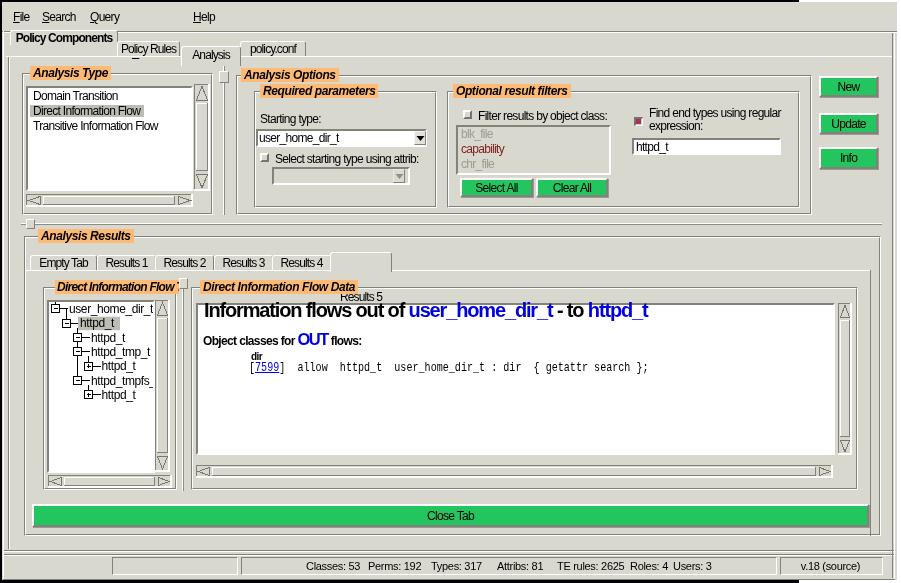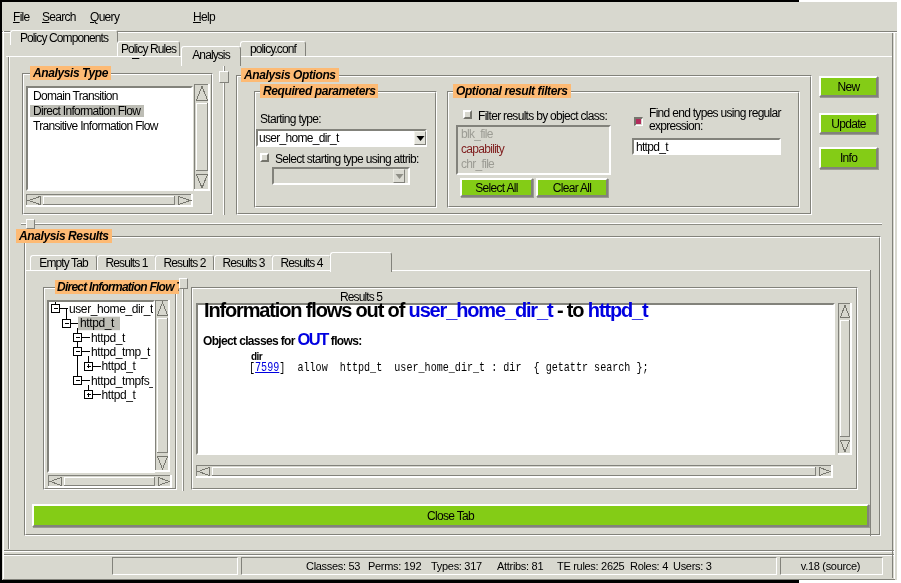--- a/index.html
+++ b/index.html
@@ -6,41 +6,41 @@
 #inner{position:absolute;left:2px;top:2px;width:895px;height:578px;background:#d8d8cf;}
 .abs{position:absolute;}
 .t12{font-size:12px;letter-spacing:-0.7px;white-space:pre;}
 .t11{font-size:11px;letter-spacing:-0.3px;white-space:pre;}
 .lab{font-size:12px;font-weight:bold;font-style:italic;letter-spacing:-0.4px;white-space:pre;}
 .groove{position:absolute;border:1px solid;border-color:#82827b #fff #fff #82827b;}
 .groove>i{position:absolute;left:0;top:0;right:0;bottom:0;border:1px solid;border-color:#fff #82827b #82827b #fff;display:block;}
 .sunken{position:absolute;border:2px solid;border-color:#82827b #fff #fff #82827b;}
 .sunken1{position:absolute;border:1px solid;border-color:#82827b #fff #fff #82827b;}
 .raised{position:absolute;border:2px solid;border-color:#fff #82827b #82827b #fff;background:#d8d8cf;}
-.btn{position:absolute;border:2px solid;border-color:#fff #82827b #82827b #fff;background:#84cc16;box-shadow:1px 1px 0 0 #9a9a92;}
+.btn{position:absolute;border:2px solid;border-color:#fff #82827b #82827b #fff;background:#22c55e;box-shadow:1px 1px 0 0 #9a9a92;}
 .btn span{position:absolute;width:100%;text-align:center;font-size:12px;letter-spacing:-0.7px;white-space:pre;}
 .tab{position:absolute;background:#d8d8cf;border:1px solid;border-color:#fff #82827b #fff #fff;border-bottom:none;border-radius:3px 3px 0 0;}
 .tab span{position:absolute;width:100%;text-align:center;font-size:12px;letter-spacing:-0.9px;white-space:pre;}
 .patch{position:absolute;background:#fdba74;}
 .hline{position:absolute;height:1px;}
 .vline{position:absolute;width:1px;}
 </style></head><body>
 <div id="root">
     <div id="inner">
 
 <div class="abs t12" style="left:11px;top:8px;"><u>F</u>ile</div>
 <div class="abs t12" style="left:40px;top:8px;"><u>S</u>earch</div>
 <div class="abs t12" style="left:88px;top:8px;"><u>Q</u>uery</div>
 <div class="abs t12" style="left:130px;top:8px;margin-top:36px;"><u>A</u>dvanced</div>
 <div class="abs t12" style="left:191px;top:8px;"><u>H</u>elp</div>
 <div class="hline" style="left:0;top:29px;width:895px;background:#82827b;"></div>
 <div class="hline" style="left:0;top:30px;width:895px;background:#fff;"></div>
 
 <div class="hline" style="left:4px;top:54px;width:886px;background:#fff;"></div>
-<div class="tab" style="left:8px;top:28px;width:106px;height:14px;">
+<div class="tab" style="left:8px;top:28px;width:106px;height:14px;font-weight:bold;">
         <span style="top:0;">Policy Components</span>
       </div>
 <div class="tab" style="left:115px;top:39px;width:61px;height:14px;">
         <span style="top:0;">Policy Rules</span>
       </div>
 <div class="tab" style="left:238px;top:39px;width:64px;height:14px;">
         <span style="top:0;">policy.conf</span>
       </div>
 <div class="tab" style="left:179px;top:44px;width:58px;height:19px;">
         <span style="top:1px;">Analysis</span>
@@ -140,21 +140,21 @@
         <span style="top:2px;">Info</span>
       </div>
 
 <div class="hline" style="left:19px;top:221px;width:861px;background:#fff;"></div>
 <div class="hline" style="left:19px;top:222px;width:861px;background:#8c8c84;"></div>
 <div class="raised" style="left:24px;top:217px;width:7px;height:8px;border-width:1px;"></div>
 
 <div class="groove" style="left:22px;top:234px;width:855px;height:298px;">
         <i></i>
       </div>
-<div class="patch lab" style="left:14px;top:227px;padding:0 3px;">Analysis Results</div>
+<div class="patch lab" style="left:36px;top:227px;padding:0 3px;">Analysis Results</div>
 
 <div class="hline" style="left:24px;top:268px;width:844px;background:#fff;"></div>
 <div class="tab" style="left:28px;top:253px;width:65px;height:14px;">
         <span style="top:0;">Empty Tab</span>
       </div>
 <div class="tab" style="left:95px;top:253px;width:57px;height:14px;">
         <span style="top:0;">Results 1</span>
       </div>
 <div class="tab" style="left:153px;top:253px;width:57px;height:14px;">
         <span style="top:0;">Results 2</span>
@@ -242,20 +242,21 @@
 <polygon points="121,6.5 110.5,2.5 110.5,10.5" fill="#d8d8cf" stroke="#76766e" stroke-width="1"></polygon>
 </svg>
 
 <div class="vline" style="left:180px;top:284px;height:205px;background:#fff;"></div>
 <div class="vline" style="left:181px;top:284px;height:205px;background:#8c8c84;"></div>
 <div class="raised" style="left:177px;top:276px;width:7px;height:9px;border-width:1px;"></div>
 
 <div class="groove" style="left:189px;top:285px;width:665px;height:201px;">
         <i></i>
       </div>
+<div class="patch lab" style="left:198px;top:278px;padding:0 3px;">Direct Information Flow Data</div>
 <div class="sunken" style="left:194px;top:301px;width:635px;height:148px;background:#fff;"></div>
 <div class="abs" style="left:202px;top:301px;font-size:20px;line-height:15px;font-weight:bold;letter-spacing:-1.15px;white-space:pre;">Information flows out of <span style="color:#0000e0;">user_home_dir_t</span> - to <span style="color:#0000e0;">httpd_t</span></div>
 <div class="abs" style="left:201px;top:328px;font-size:12px;font-weight:bold;letter-spacing:-0.65px;white-space:pre;">Object classes for <span style="font-size:16.5px;letter-spacing:-1.5px;color:#0000e0;">OUT </span>flows:</div>
 <div class="abs" style="left:249px;top:349px;font-size:10px;font-weight:bold;letter-spacing:-0.6px;">dir</div>
 <div class="abs" style="left:247px;top:358px;font-family:'Liberation Mono',monospace;font-size:13px;transform:scaleX(0.776);transform-origin:0 0;white-space:pre;">[<span style="color:#0000e0;text-decoration:underline;">7599</span>]  allow  httpd_t  user_home_dir_t : dir  { getattr search };</div>
 <svg class="abs" style="left:836px;top:301px;" width="14" height="152" shape-rendering="crispEdges">
 <rect x="0" y="0" width="14" height="152" fill="#d6d6cd"></rect>
 <path d="M0 152 L0 0 L14 0" stroke="#82827b" stroke-width="1.6" fill="none"></path>
 <path d="M13.2 0 L13.2 151.2 L0 151.2" stroke="#fff" stroke-width="1.6" fill="none"></path>
 <polygon points="7.0,2.5 11.5,14 2.5,14" fill="#d8d8cf" stroke="#76766e" stroke-width="1"></polygon>

